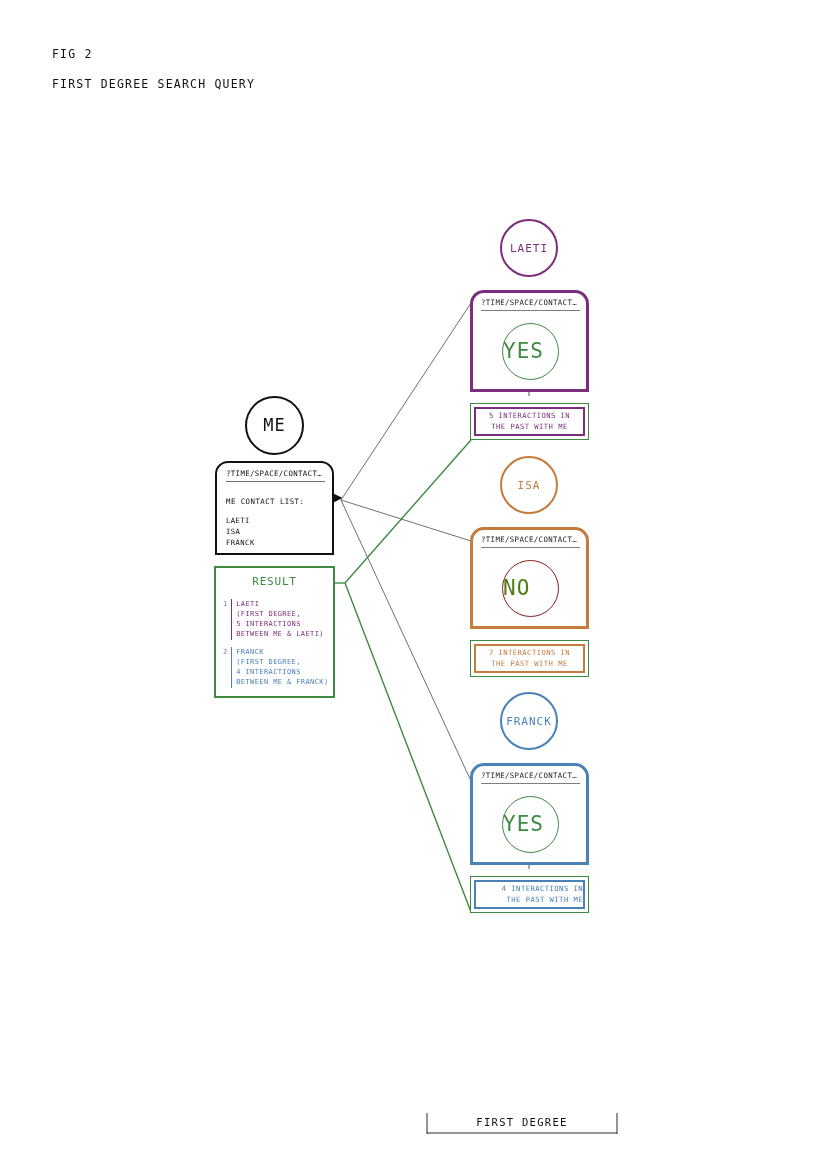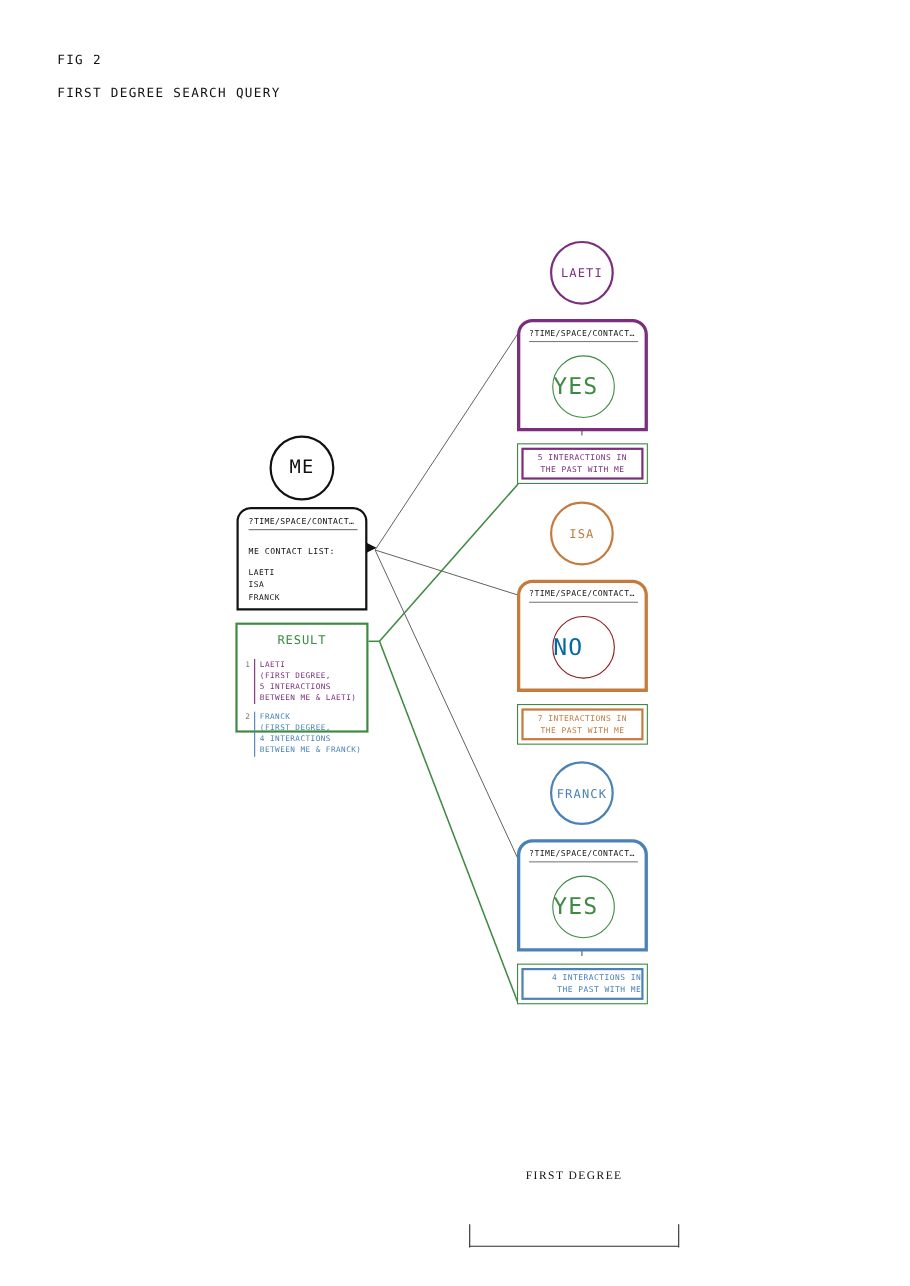--- a/index.html
+++ b/index.html
@@ -33,30 +33,30 @@
       text-align:center;white-space:pre;}
   
   #me-box{left:215px;top:461px;width:119px;height:94px;box-sizing:border-box;
       border:2.4px solid #111;border-radius:13px 13px 0 0;background:#fff;}
   #me-head{position:absolute;left:9px;top:6px;right:7px;font-size:7.4px;
       letter-spacing:.35px;padding-bottom:3px;border-bottom:1px solid #6f6f6f;}
   #me-list-label{position:absolute;left:9px;top:34px;font-size:7.4px;letter-spacing:.45px;}
   #me-list{position:absolute;left:9px;top:52px;font-size:7.2px;letter-spacing:.45px;
       line-height:1.55;white-space:pre;}
   
-  #result-box{left:214px;top:566px;width:121px;height:100px;box-sizing:border-box;
+  #result-box{left:214px;top:566px;width:121px;height:132px;box-sizing:border-box;
       border:2.4px solid #3E8A42;background:#fff;}
   #result-title{position:absolute;top:7px;left:0;width:100%;text-align:center;
       font-size:11px;letter-spacing:.8px;color:#3E8A42;}
   .res-entry{position:absolute;left:7px;display:flex;gap:4px;}
   .res-num{font-size:7px;color:#7a7a7a;line-height:1.45;}
   .res-text{font-size:7px;letter-spacing:.4px;line-height:1.45;white-space:pre;
       padding-left:4px;}
-  #footer-label{left:427px;top:1064px;width:190px;text-align:center;
-      font-size:10.5px;letter-spacing:1.3px;font-family:Liberation Serif, serif;}
+  #footer-label{left:427px;top:1116px;width:190px;text-align:center;
+      font-size:10.5px;letter-spacing:1.3px;}
 </style>
 </head>
 <body>
 
 <div class="abs" id="fig-label">FIG 2</div>
 <div class="abs" id="fig-subtitle">FIRST DEGREE SEARCH QUERY</div>
 
 <svg class="abs" id="wire" viewBox="0 0 827 1169">
   <defs>
     <marker id="ah-black" markerWidth="9" markerHeight="9" refX="8" refY="4.5" orient="auto">
@@ -144,21 +144,21 @@
     <div style="color:#7B2D7E;">THE PAST WITH ME</div>
   </div>
 </div>
 
 <div class="abs person-circle" style="left:500px;top:456px;width:58px;height:58px;border:2.2px solid #C57B3D;">
   <span style="color:#C57B3D;">ISA</span>
 </div>
 <div class="abs query-box" style="left:470px;top:527px;width:119px;height:102px;border:3px solid #C57B3D;">
   <div class="q-head">?TIME/SPACE/CONTACT…</div>
   <div class="verdict" style="left:29px;top:30px;width:57px;height:57px;border:1.6px solid #8E1B1B;">
-    <span style="color:#0369a1;">NO</span>
+    <span style="color:#4d7c0f;">NO</span>
   </div>
 </div>
 <div class="abs inter-outer" style="left:470px;top:640px;width:119px;height:37px;border:1.4px solid #3E8A42;">
   <div class="inter-inner" style="border:2.2px solid #C57B3D;align-items:center;">
     <div style="color:#C57B3D;">7 INTERACTIONS IN</div>
     <div style="color:#C57B3D;">THE PAST WITH ME</div>
   </div>
 </div>
 
 <div class="abs person-circle" style="left:500px;top:692px;width:58px;height:58px;border:2.2px solid #4A82B8;">

